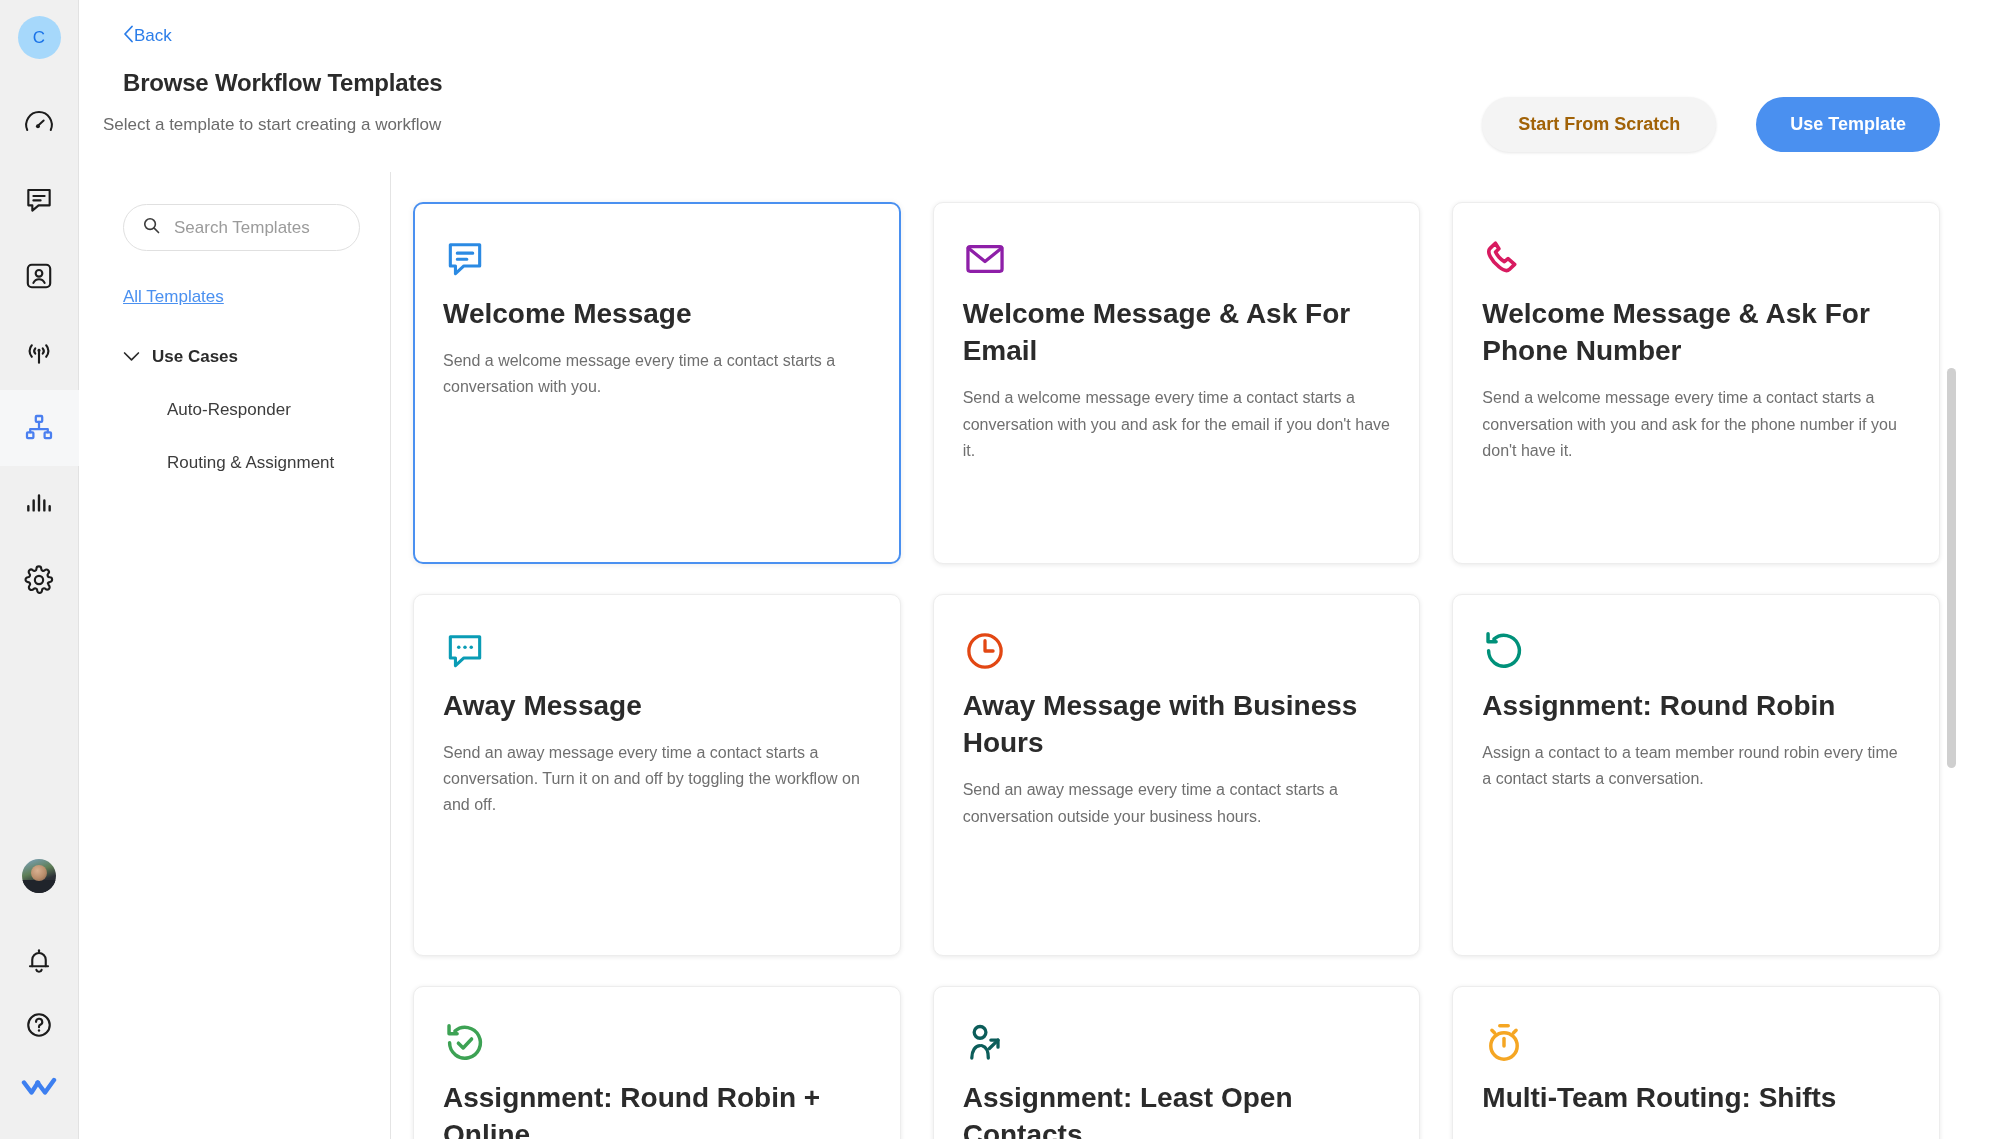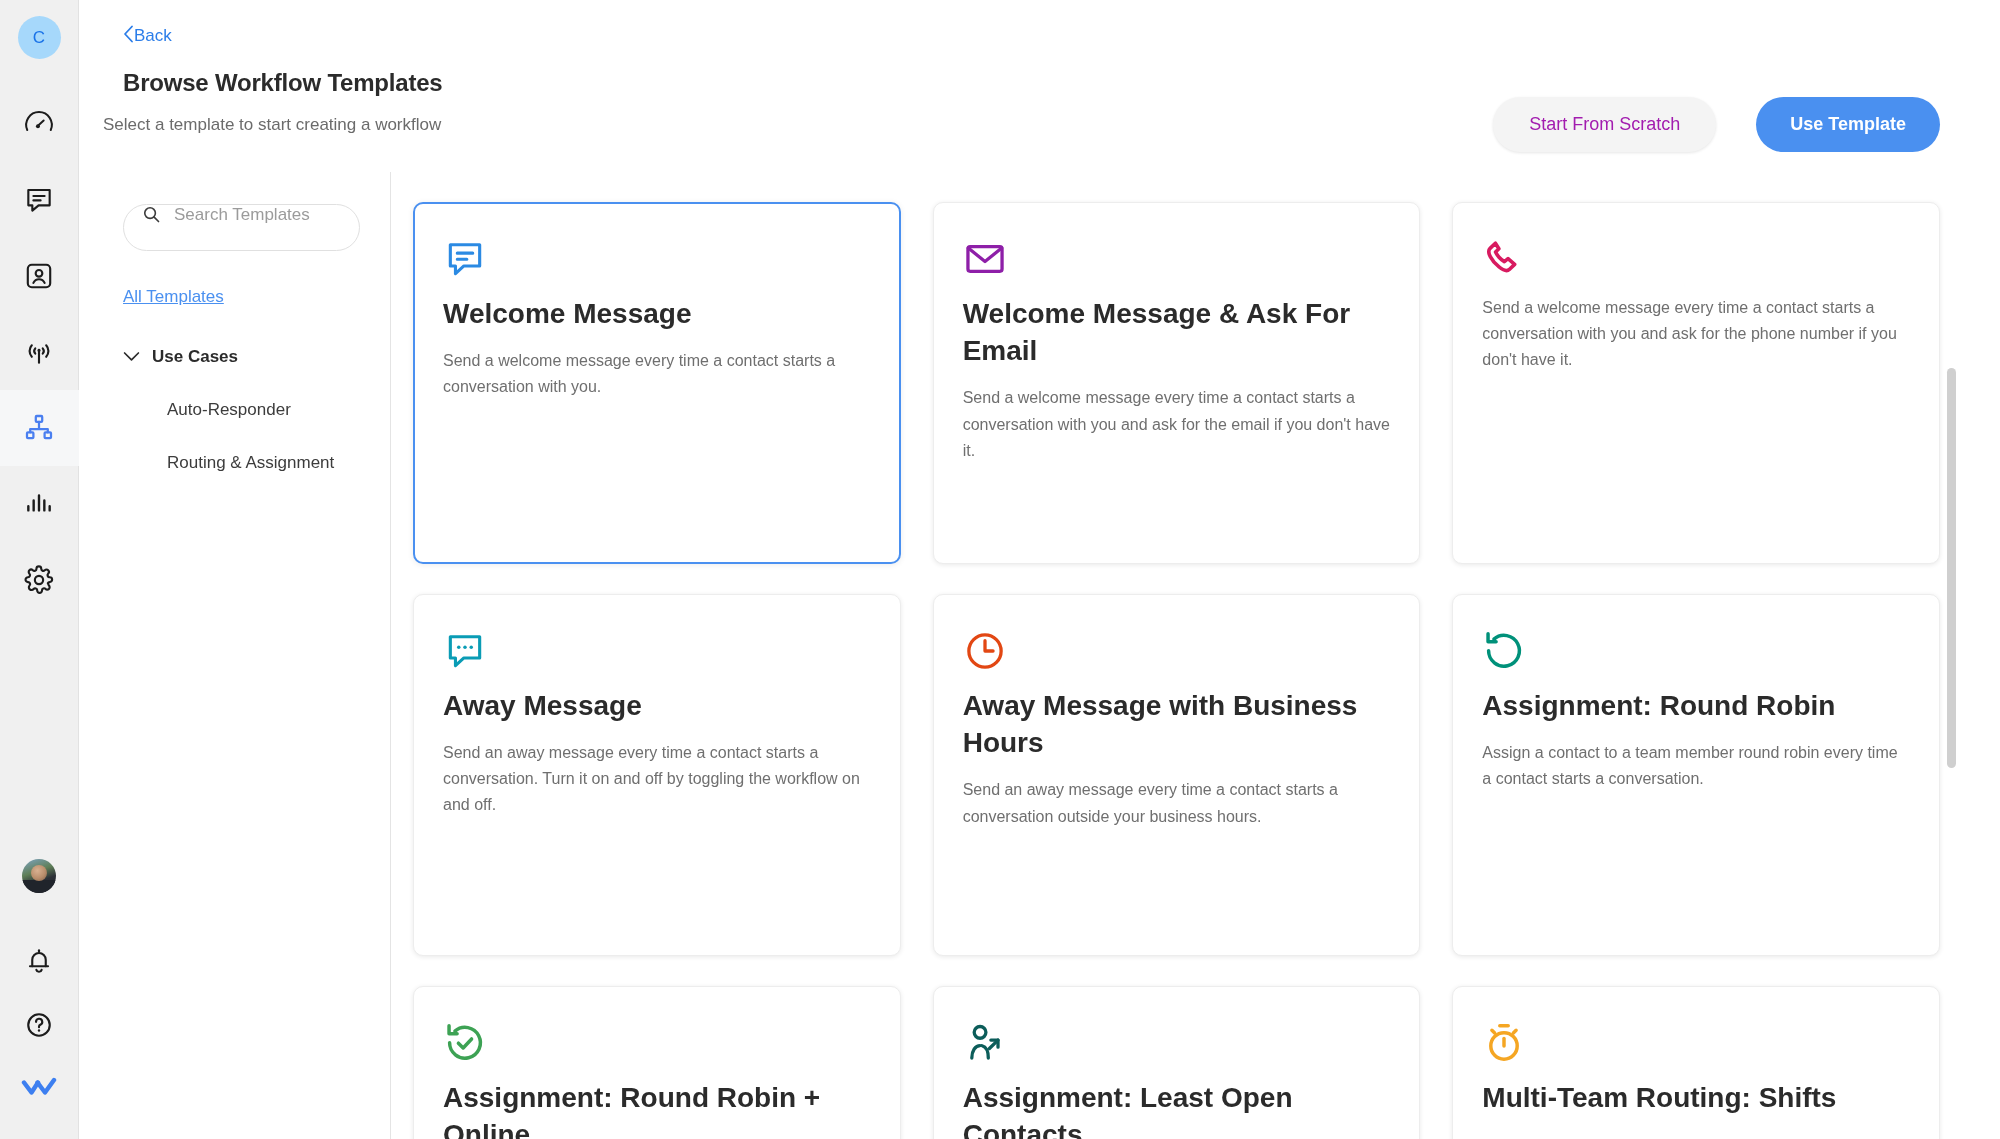--- a/index.html
+++ b/index.html
@@ -148,22 +148,22 @@
   .btn {
     border: none;
     border-radius: 30px;
     font-size: 18px;
     font-family: inherit;
     cursor: pointer;
     white-space: nowrap;
   }
   .btn-ghost {
     background: #f4f4f4;
-    color: #a21caf;
-    font-weight: normal;
+    color: #a16207;
+    font-weight: bold;
     padding: 17px 36px;
     box-shadow: 0 1px 3px rgba(0,0,0,0.10);
   }
   .btn-primary {
     background: #4a90f0;
     color: #ffffff;
     font-weight: bold;
     padding: 17px 34px;
   }
 
@@ -181,21 +181,21 @@
     border-right: 1px solid #e4e4e4;
     padding-top: 32px;
   }
 
   .search-wrap {
     margin: 0 30px 0 44px;
     height: 47px;
     border: 1px solid #e0e0e0;
     border-radius: 24px;
     display: flex;
-    align-items: flex-start;
+    align-items: center;
     padding: 0 12px 0 18px;
     background: #fff;
   }
   .search-wrap svg { flex: none; }
   .search-input {
     border: none;
     outline: none;
     flex: 1;
     font-size: 17px;
     font-family: inherit;
@@ -486,20 +486,21 @@
             <div class="card-title">Welcome Message &amp; Ask For Email</div>
             <div class="card-desc">Send a welcome message every time a contact starts a conversation with you and ask for the email if you don't have it.</div>
           </div>
 
           <div class="card">
             <div class="card-icon">
               <svg width="44" height="44" viewBox="0 0 24 24" fill="none" stroke="#d81b60" stroke-width="2" stroke-linecap="round" stroke-linejoin="round">
                 <path d="M7.3 3.4 4.4 6.2c-.9.9-.9 2.6.2 4.6 1.1 2.1 2.8 4 4.7 5.5 2.1 1.7 4.3 2.6 5.6 1.4l2.9-2.8-3.6-3.1-2 1.6c-1-.6-2-1.4-2.9-2.4-.9-1-1.5-1.9-1.9-2.8l1.8-1.8z"></path>
               </svg>
             </div>
+            <div class="card-title">Welcome Message &amp; Ask For Phone Number</div>
             <div class="card-desc">Send a welcome message every time a contact starts a conversation with you and ask for the phone number if you don't have it.</div>
           </div>
 
           <div class="card">
             <div class="card-icon">
               <svg width="44" height="44" viewBox="0 0 24 24" fill="none" stroke="#0a9cb5" stroke-width="1.7" stroke-linecap="round" stroke-linejoin="round">
                 <path d="M4 4.2h16v11.6h-8.6L6.8 20v-4.2H4z"></path>
                 <circle cx="8.6" cy="10" r="0.95" fill="#0a9cb5" stroke="none"></circle>
                 <circle cx="12" cy="10" r="0.95" fill="#0a9cb5" stroke="none"></circle>
                 <circle cx="15.4" cy="10" r="0.95" fill="#0a9cb5" stroke="none"></circle>

